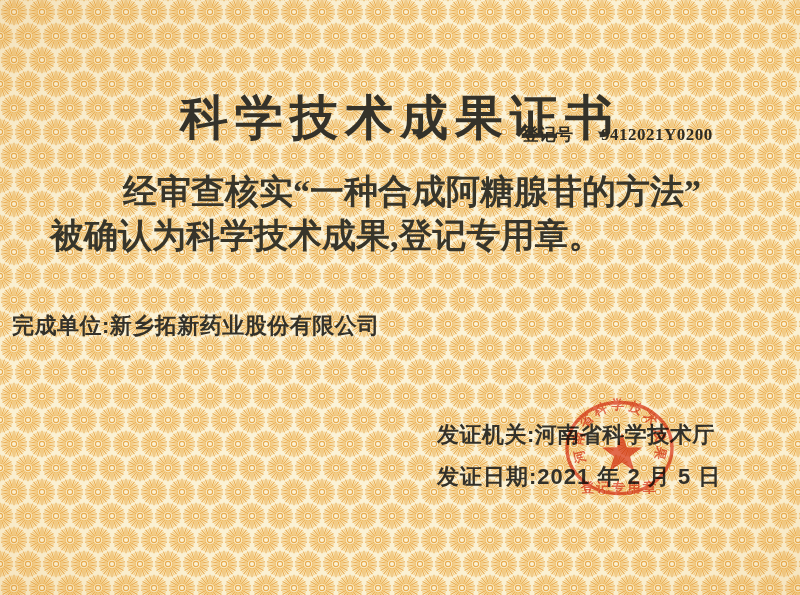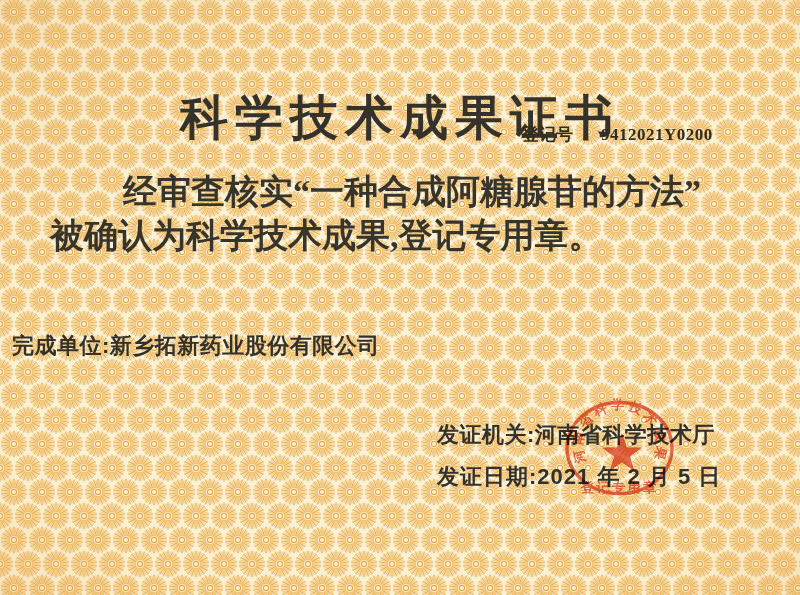--- a/index.html
+++ b/index.html
@@ -54,21 +54,21 @@
   }
   .body-line1 { padding-left: 73px; }
   .field-line {
     font-size: 22px;
     line-height: 28px;
     font-weight: 700;
     color: #33312a;
     white-space: nowrap;
     font-family: "Liberation Sans", sans-serif;
   }
-  .completed-by { left: 12px; top: 332px; letter-spacing: 0.5px; }
+  .completed-by { left: 12px; top: 312px; letter-spacing: 0.5px; }
   .issuer-line  { left: 437px; top: 421px; letter-spacing: 0.5px; }
   .date-line    { left: 437px; top: 463px; letter-spacing: 1px; }
 
   .seal-svg {
     position: absolute;
     left: 556px; top: 392px;
     width: 130px; height: 118px;
     mix-blend-mode: multiply;
     opacity: 0.82;
   }

